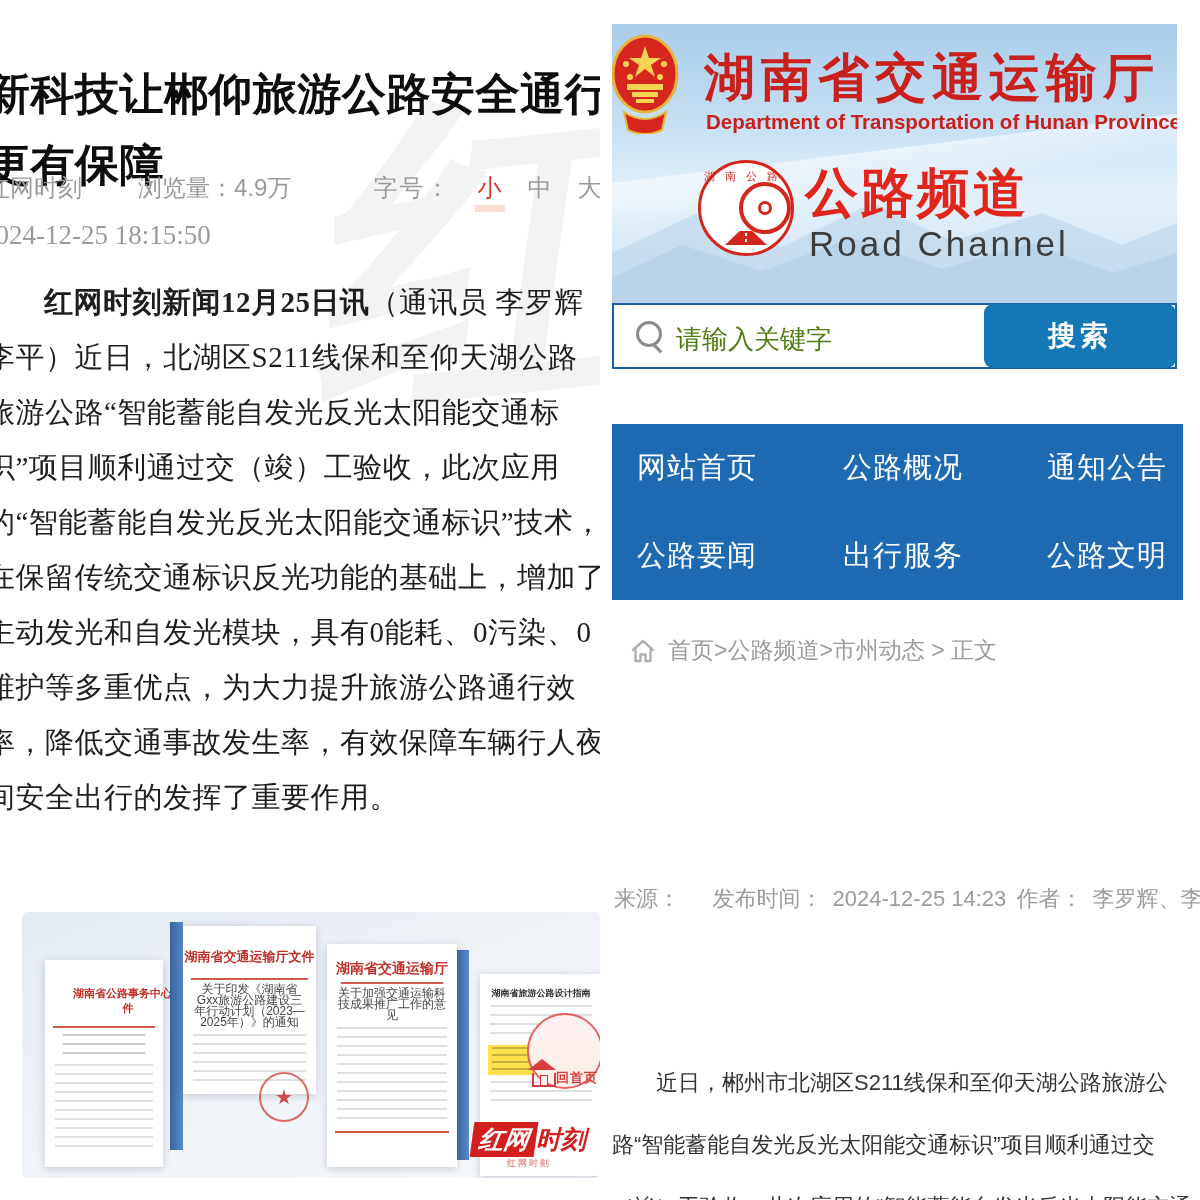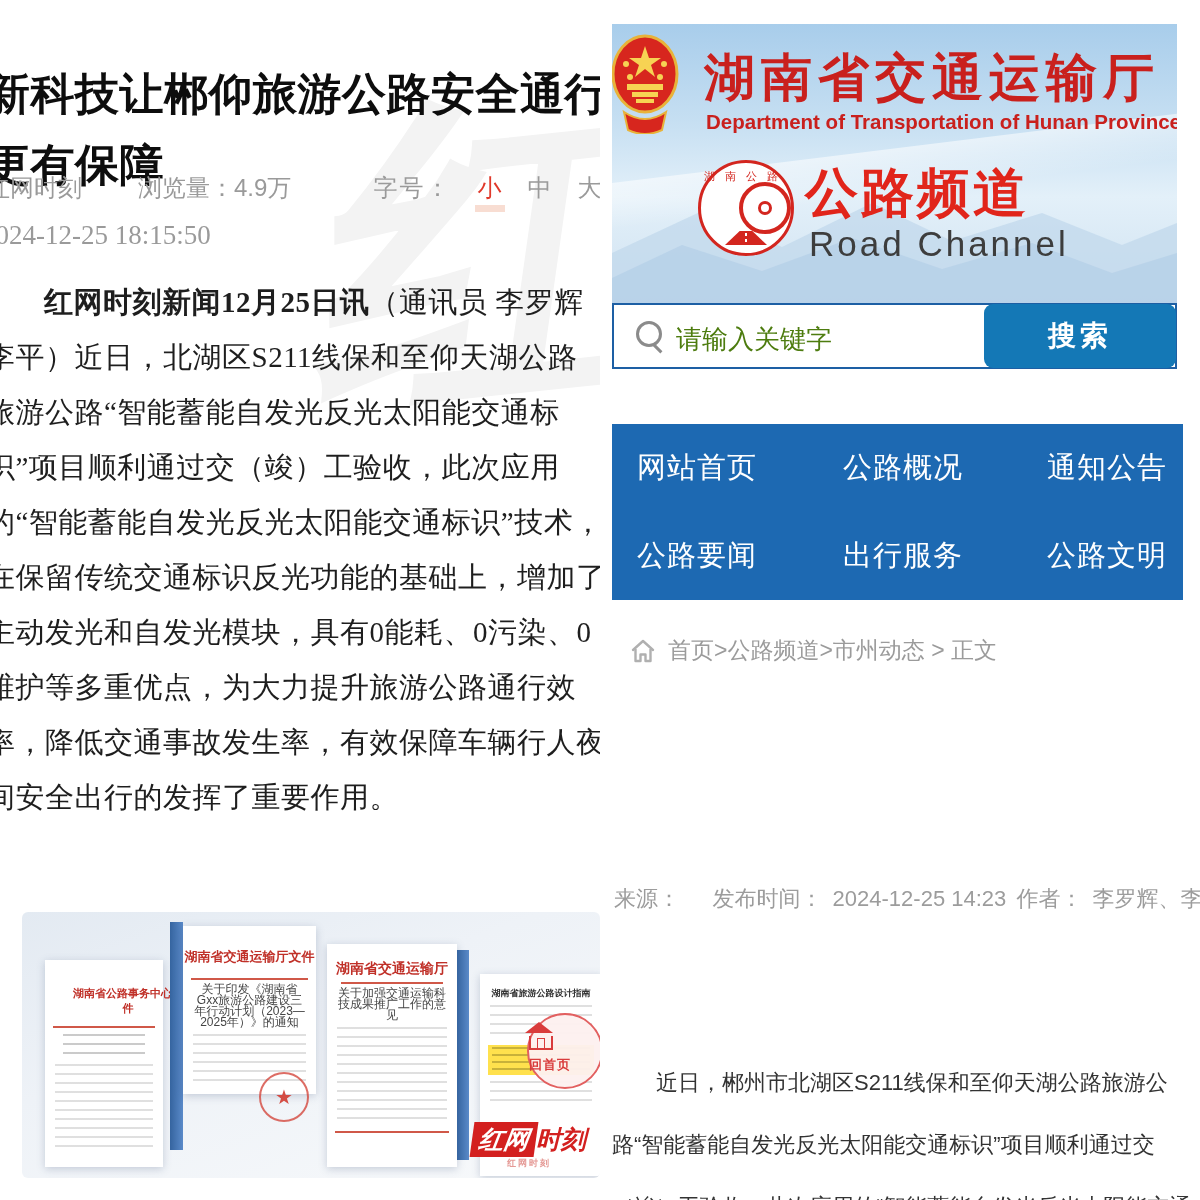--- a/index.html
+++ b/index.html
@@ -36,22 +36,22 @@
   .doclines{margin:6px 10px;background:repeating-linear-gradient(#b9b9b9 0 2px,transparent 2px 9px);opacity:.75;}
   .doclines.light{opacity:.45;}
   .doc-small{font-size:12px;color:#444;text-align:center;line-height:11px;padding:0 8px;}
   .spine{position:absolute;background:linear-gradient(90deg,#35649f,#5a8ac9);}
   .seal{position:absolute;width:46px;height:46px;border:2px solid rgba(210,60,50,.75);border-radius:50%;
         color:rgba(210,60,50,.9);font-size:20px;display:flex;align-items:center;justify-content:center;}
   .hl{margin:4px 8px;background:#ffe14d;height:30px;position:relative;}
   .hl:after{content:"";position:absolute;inset:2px 4px;
             background:repeating-linear-gradient(#9b8a2a 0 1.5px,transparent 1.5px 7px);opacity:.55;}
   .home-circle{position:absolute;left:505px;top:101px;width:72px;height:72px;border-radius:50%;
-               background:rgba(253,240,239,.96);border:2px solid #e26060;display:flex;flex-direction:column;
-               align-items:flex-start;justify-content:center;cursor:pointer;}
+               background:rgba(253,240,239,.96);border:2px solid #e26060;display:flex;flex-direction:row;
+               align-items:flex-end;justify-content:center;cursor:pointer;}
   .house{width:20px;height:12px;border:2px solid #d93c3c;border-top:none;position:relative;margin-top:8px;}
   .house:before{content:"";position:absolute;left:-6px;top:-14px;border:14px solid transparent;
                 border-bottom:11px solid #d93c3c;border-top:none;width:0;}
   .house:after{content:"";position:absolute;left:6px;top:2px;width:6px;height:9px;background:#fdf0ef;
                border:1.5px solid #d93c3c;}
   .home-circle .txt{font-size:13px;color:#d93c3c;font-weight:700;margin-top:6px;letter-spacing:1px;}
   .rednet{position:absolute;left:450px;top:210px;font-style:italic;font-weight:700;font-size:25px;white-space:nowrap;}
   .rednet .b1{background:#d3201f;color:#fff;padding:1px 7px;display:inline-block;transform:skewX(-8deg);}
   .rednet .b2{color:#d3201f;text-shadow:0 0 1px #fff;}
   .rednet .sub{display:block;font-size:9px;color:#e59a96;letter-spacing:2px;text-align:center;font-style:normal;}

